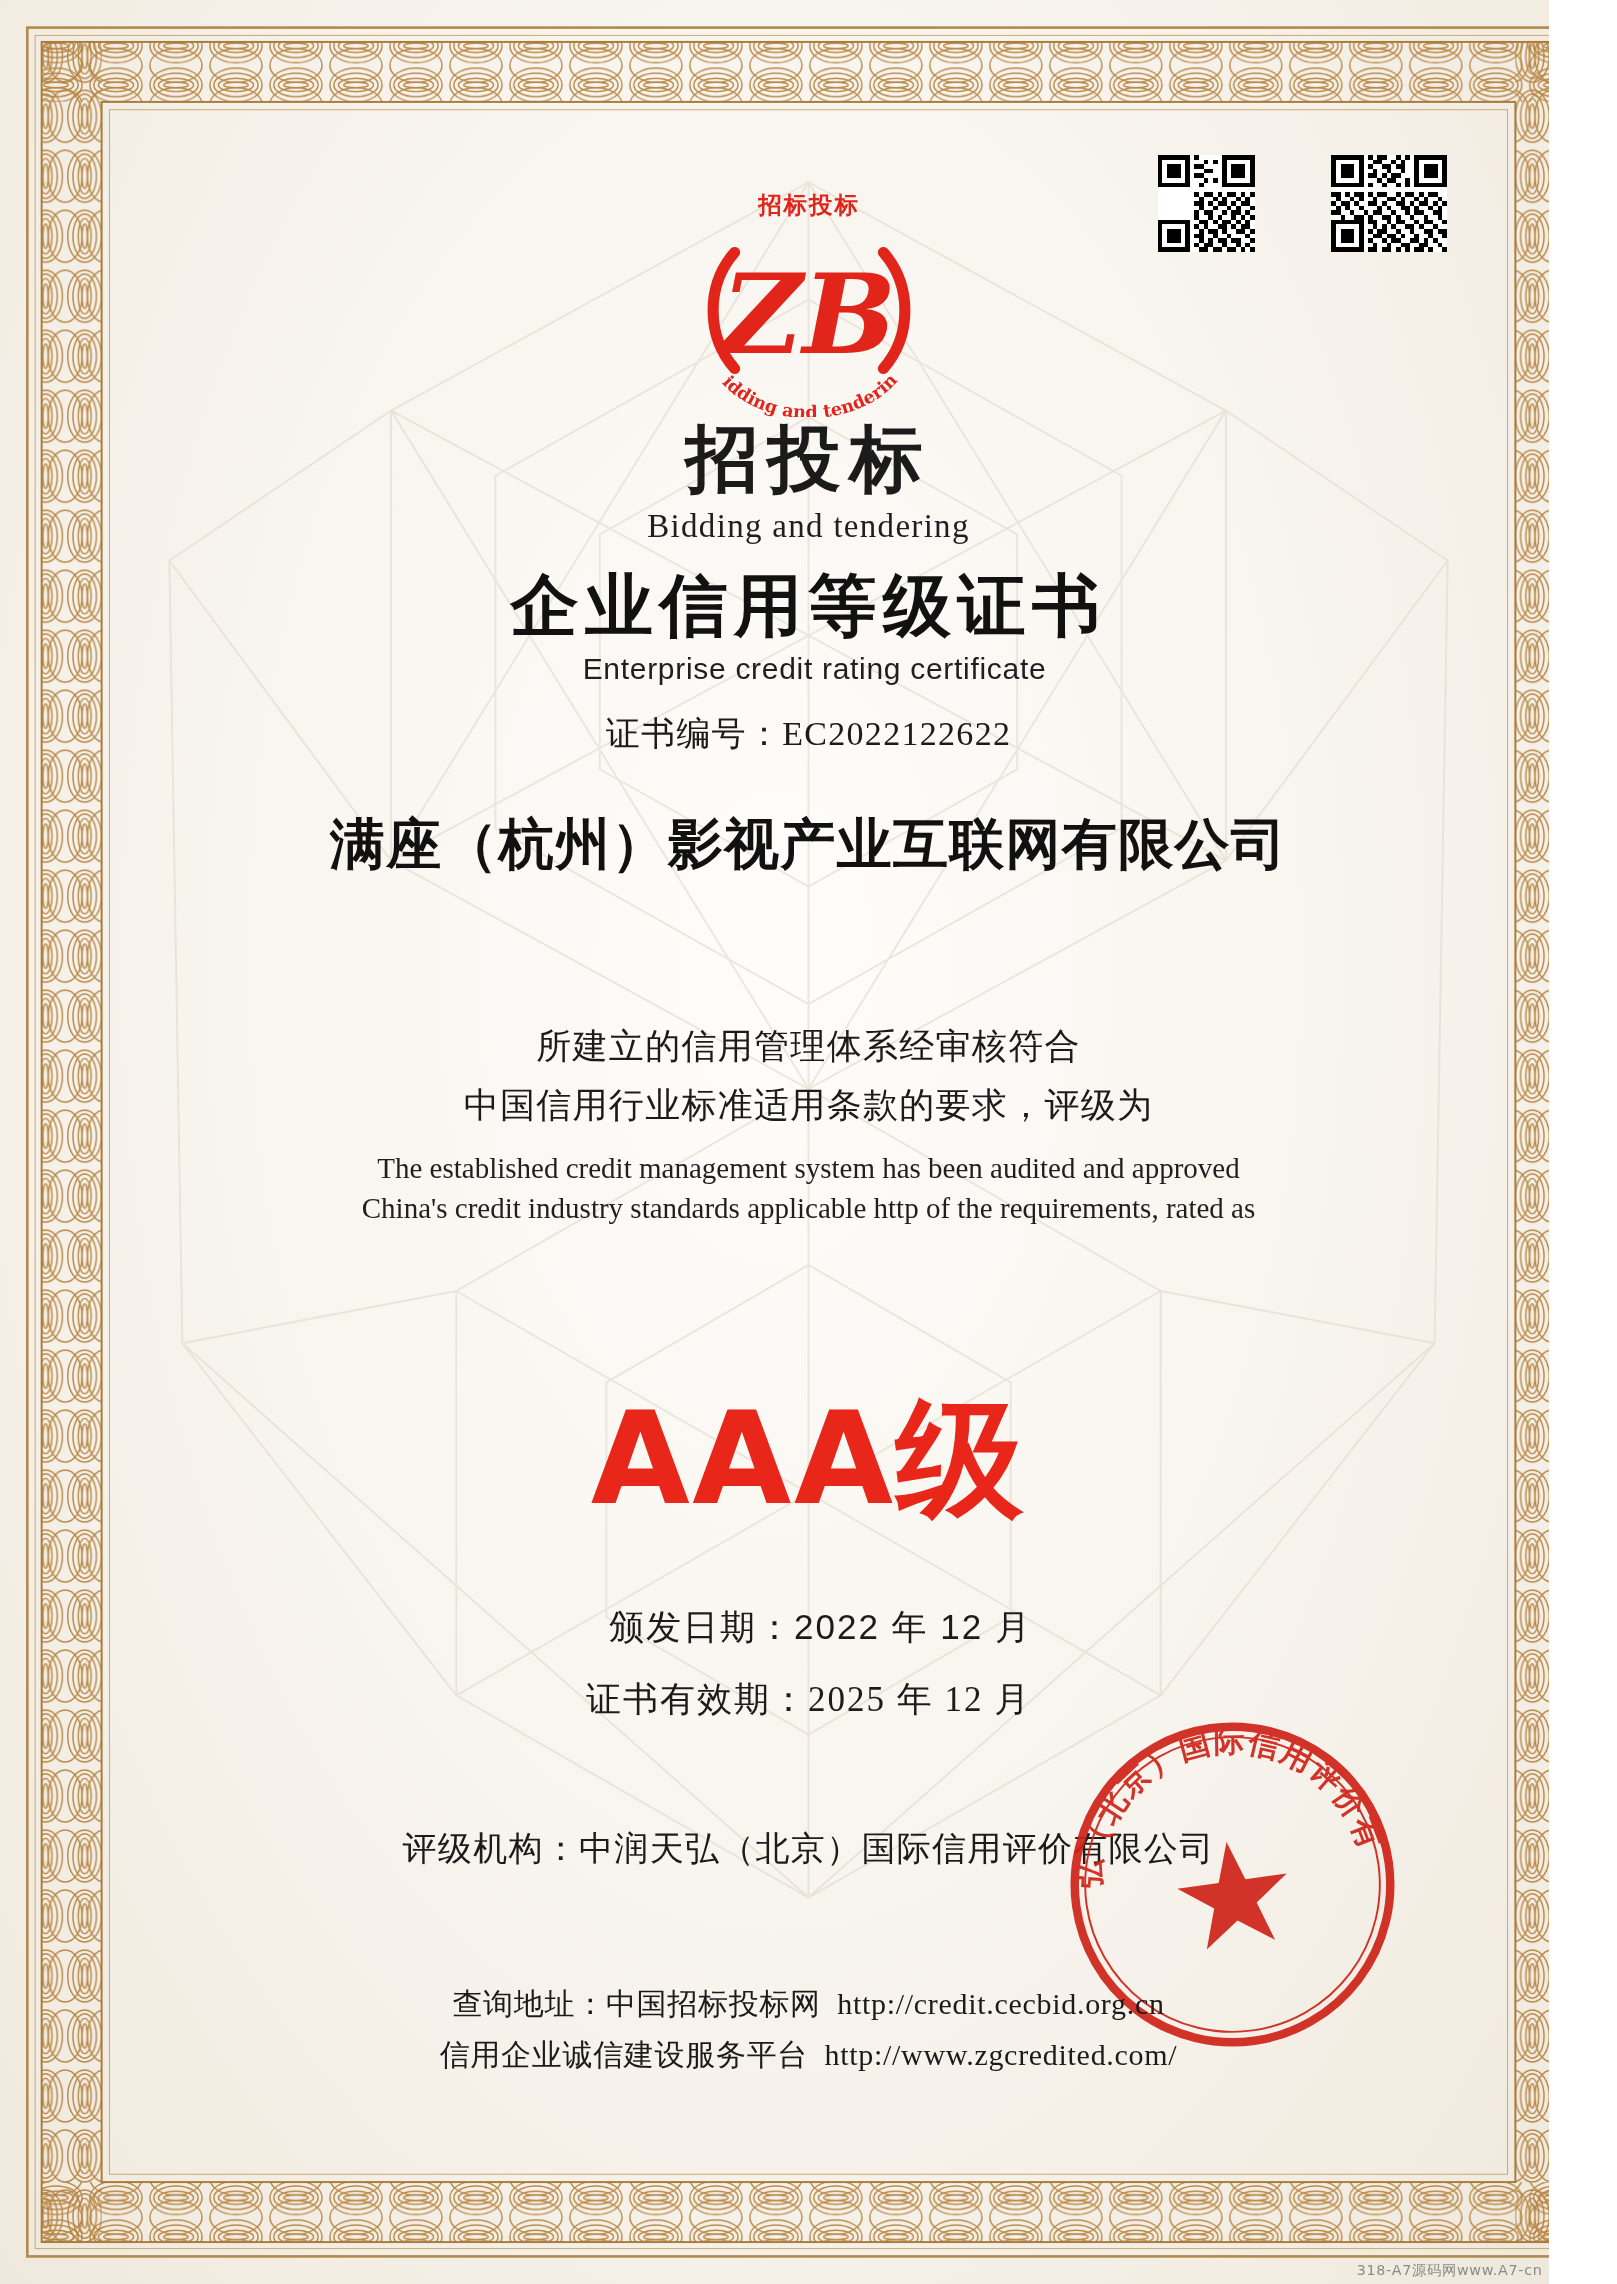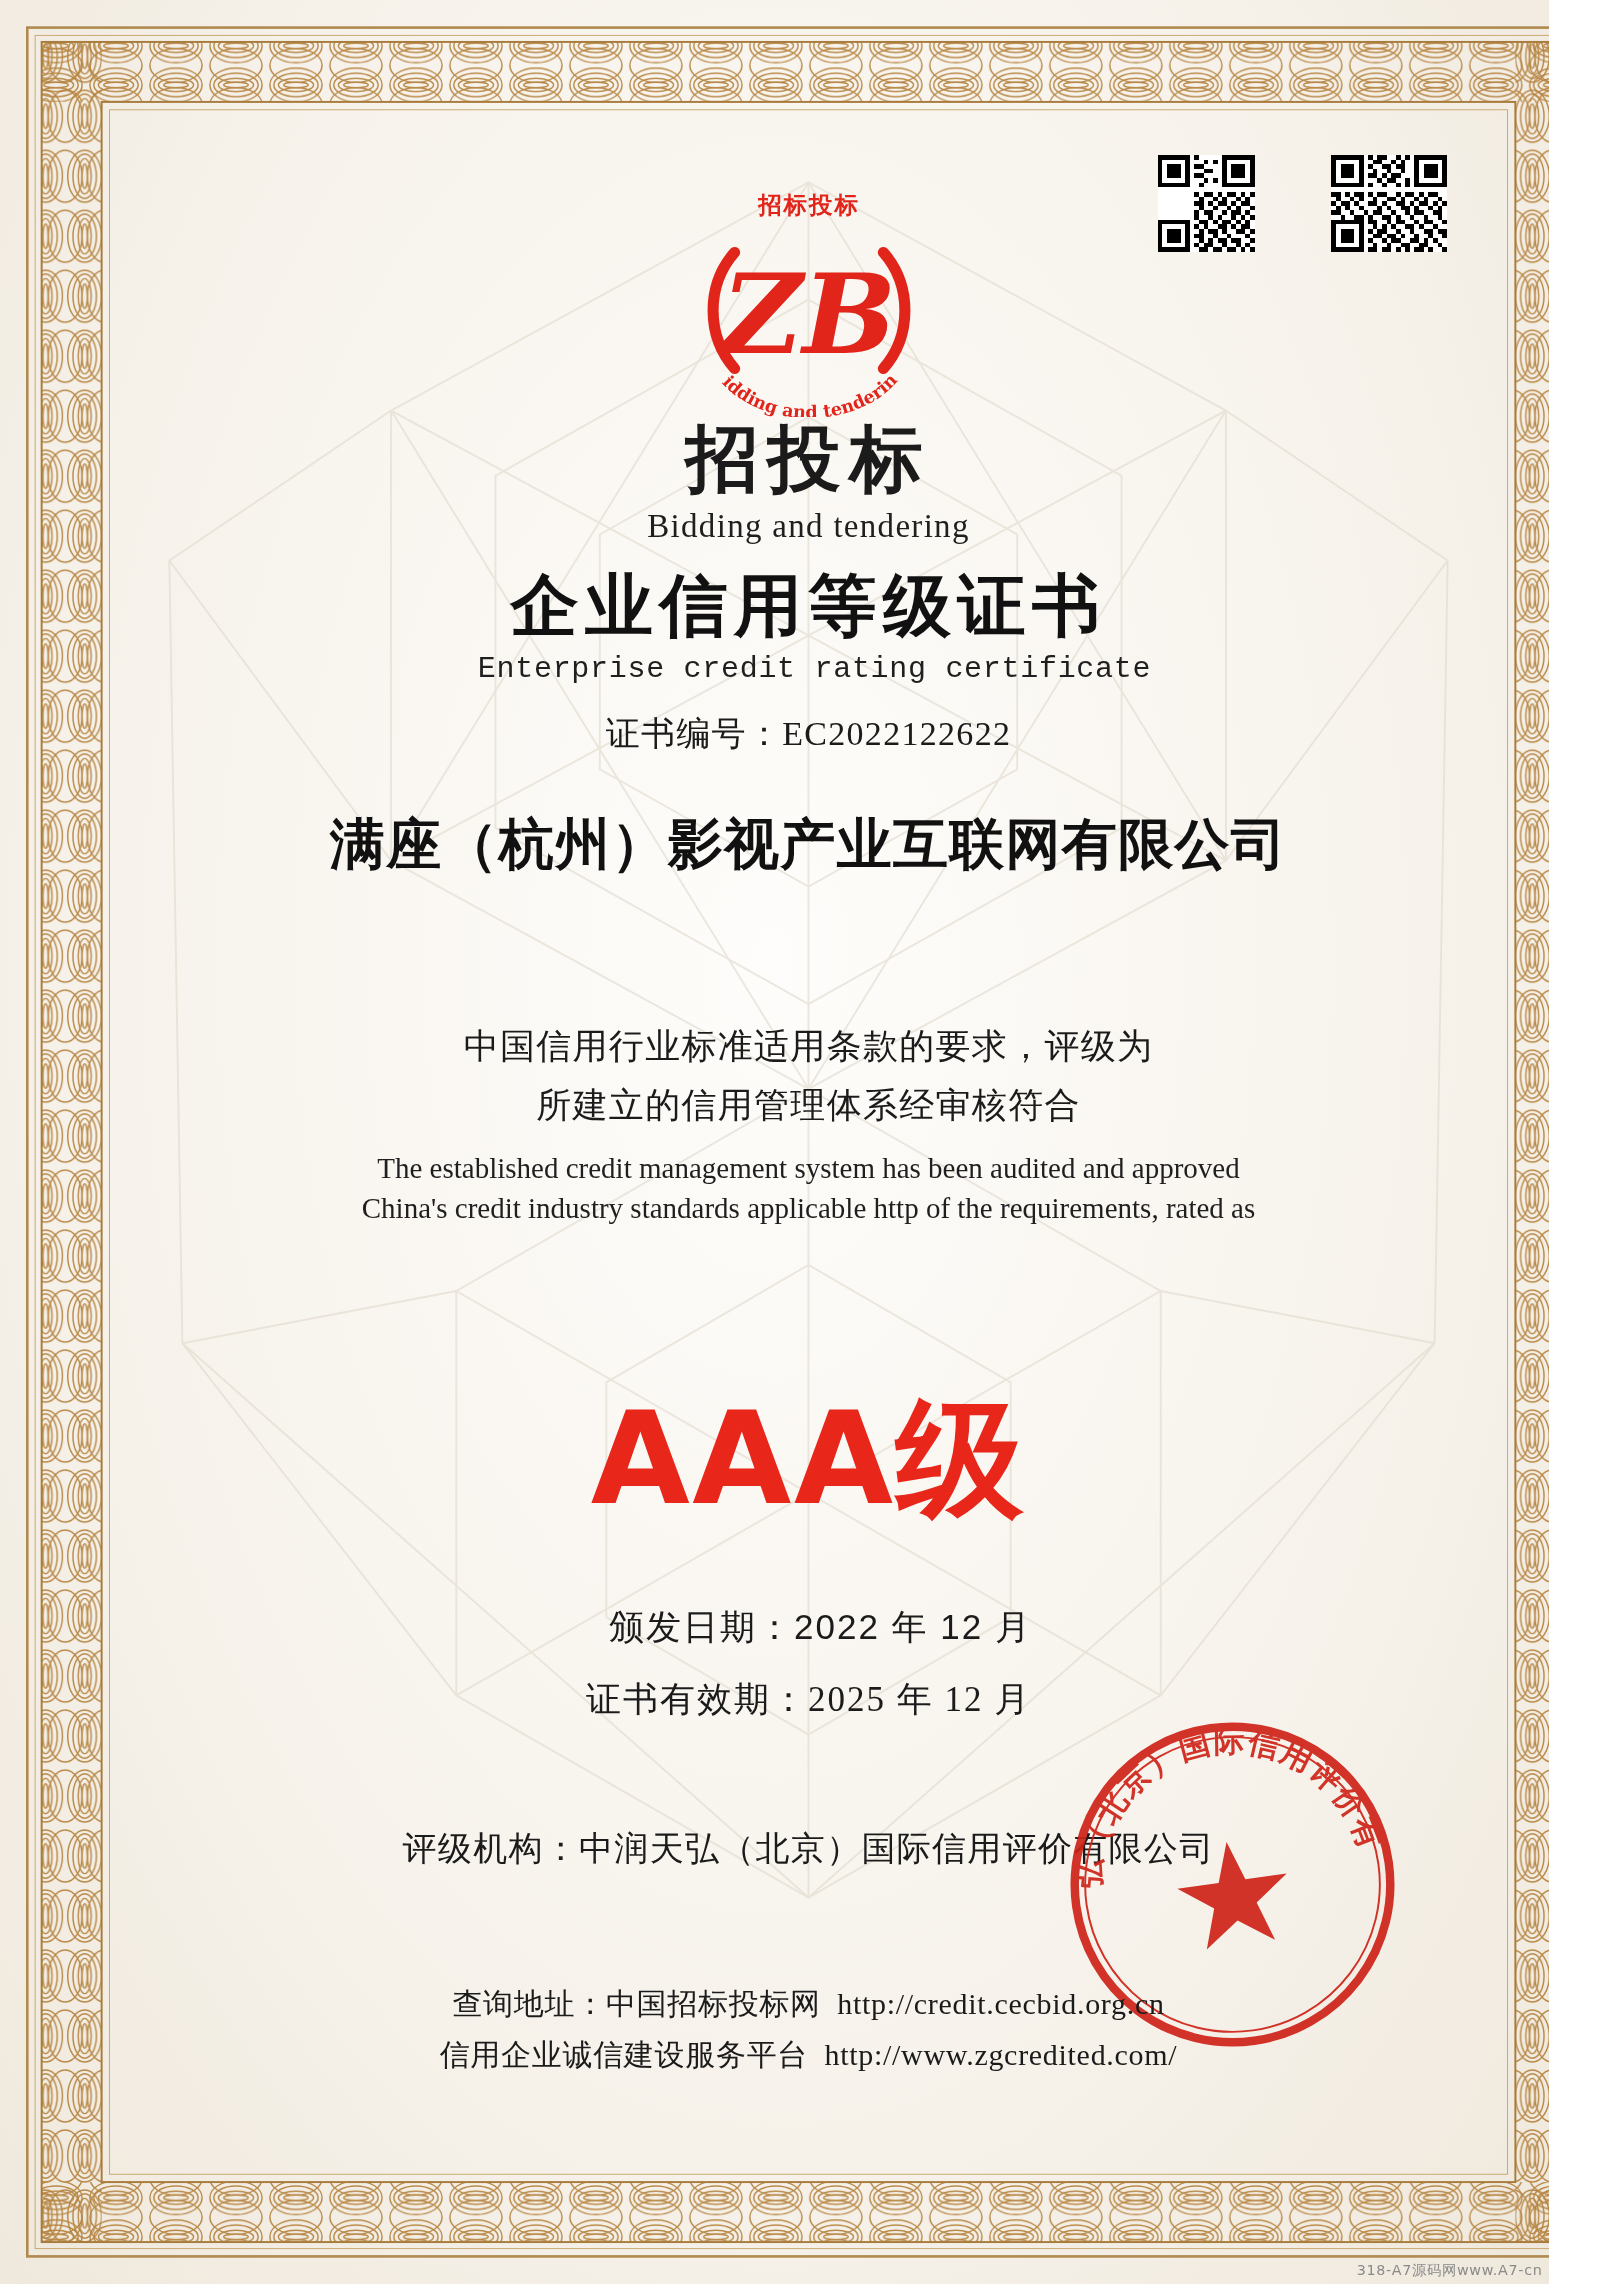--- a/index.html
+++ b/index.html
@@ -94,21 +94,21 @@
     font-family: "DejaVu Serif", serif;
     font-weight: 700;
     font-size: 68px;
     letter-spacing: 6.5px;
     color: #111;
   }
   .subtitle-en {
     position: absolute;
     left: 0; right: 16px;
     top: 548px;
-    font-family: Liberation Mono, monospace;
+    font-family: Liberation Sans, sans-serif;
     font-size: 30px;
     letter-spacing: 0.7px;
     color: #1f1f1f;
     padding-left: 28px;
   }
   .cert-no {
     position: absolute;
     left: 0; right: 0;
     top: 607px;
     font-family: "Liberation Serif", serif;
@@ -552,22 +552,22 @@
     <div class="subtitle-cn">企业信用等级证书</div>
     <div class="subtitle-en">Enterprise credit rating certificate</div>
 
     <div class="cert-no">
       <span>证书编号：</span><span>EC2022122622</span>
     </div>
 
     <div class="company">满座（杭州）影视产业互联网有限公司</div>
 
     <div class="body-cn">
+      <div>所建立的信用管理体系经审核符合</div>
       <div>中国信用行业标准适用条款的要求，评级为</div>
-      <div>所建立的信用管理体系经审核符合</div>
     </div>
 
     <div class="body-en">
       <div>The established credit management system has been audited and approved</div>
       <div>China's credit industry standards applicable http of the requirements, rated as</div>
     </div>
 
     <div class="grade">AAA级</div>
 
     <div class="issue-date">

